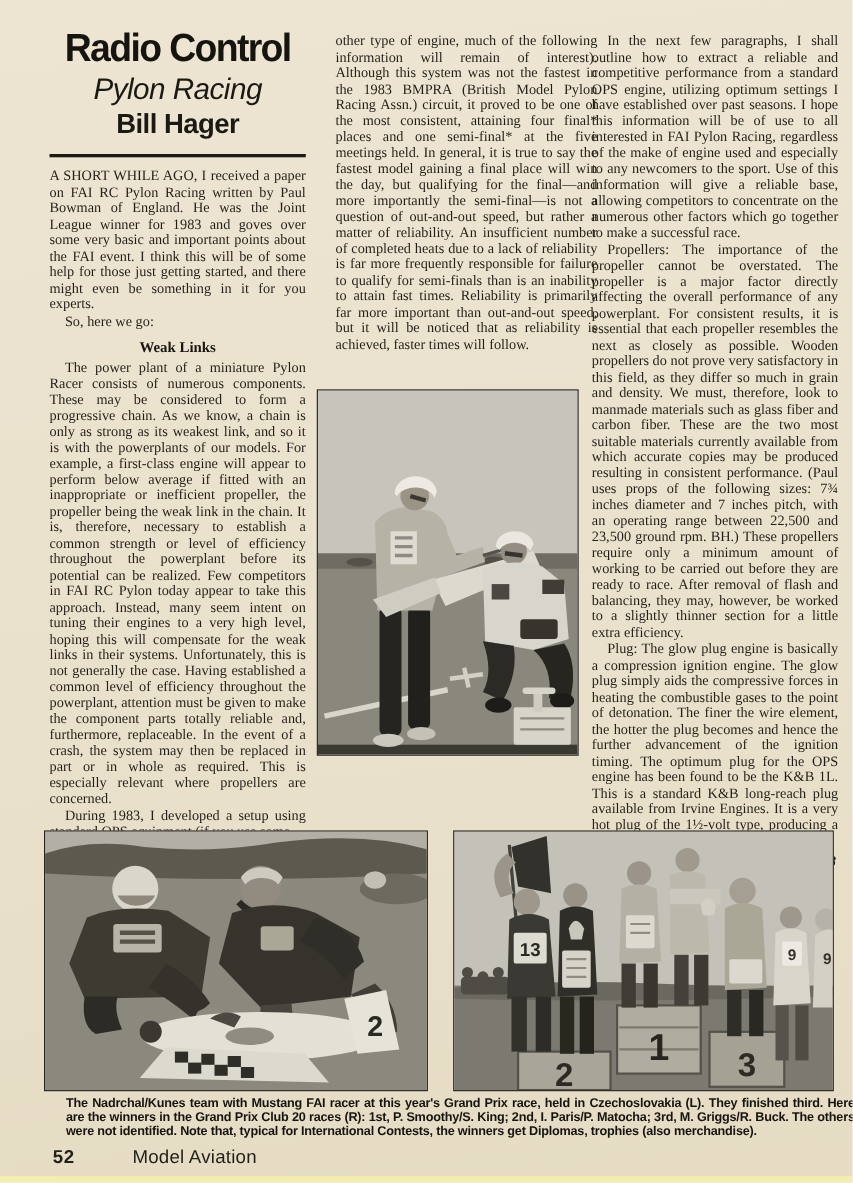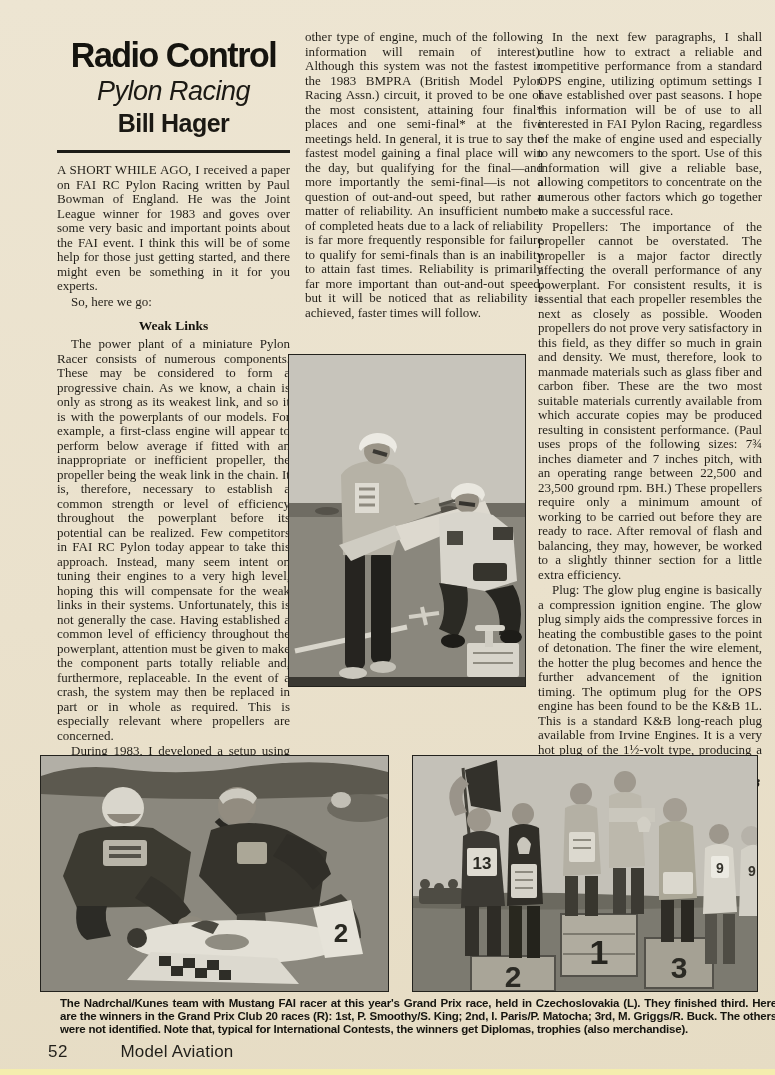--- a/index.html
+++ b/index.html
@@ -2,21 +2,21 @@
 <html lang="en"><head>
 <meta charset="utf-8">
 <style>
   html,body{margin:0;padding:0;}
   .page{
     position:relative; width:775px; height:1075px; overflow:hidden;
     background:linear-gradient(175deg,#ede5d2 0%,#eae1cc 55%,#e6dcc4 100%);
     font-family:"Liberation Serif", serif; color:#1e1c17;
   }
   .col{position:absolute; top:30px;}
-  .col1{left:45px; width:233px; top:34px;margin-left:12px;}
+  .col1{left:45px; width:233px; top:24px;}
   .col2{left:305px; width:238px;}
   .col3{left:538px; width:224px;}
 
   .masthead{text-align:center;}
   .masthead h1{
     font-family:"Liberation Sans", sans-serif; font-weight:bold;
     font-size:34px; letter-spacing:-1.5px; margin:0; color:#15140f;
     transform:scaleY(1.05); transform-origin:top;
   }
   .masthead h2{
@@ -58,21 +58,21 @@
   }
   .caption-middle{position:absolute; left:288px; top:694px; width:240px;}
   .caption-bottom{position:absolute; left:60px; top:997px; width:717px; text-align:justify;}
 
   .continued{
     font-size:13.5px; font-style:italic; font-weight:bold; text-align:right;
     margin:3px 2px 0 0; color:#211e18;
   }
 
   .footer{position:absolute; left:48px; top:1042px; font-family:"Liberation Sans", sans-serif; color:#211f1a;}
-  .footer .pagenum{font-weight:normal; font-size:17px; letter-spacing:0.5px;}
+  .footer .pagenum{font-weight:bold; font-size:17px; letter-spacing:0.5px;}
   .footer .magname{font-size:17px; margin-left:48px; letter-spacing:0.2px;}
 
   .scan-strip{position:absolute; left:0; top:1069px; width:775px; height:6px; background:#f4edae;}
 </style>
 </head>
 <body>
 
 <div class="page">
 
   <div class="col col1">

